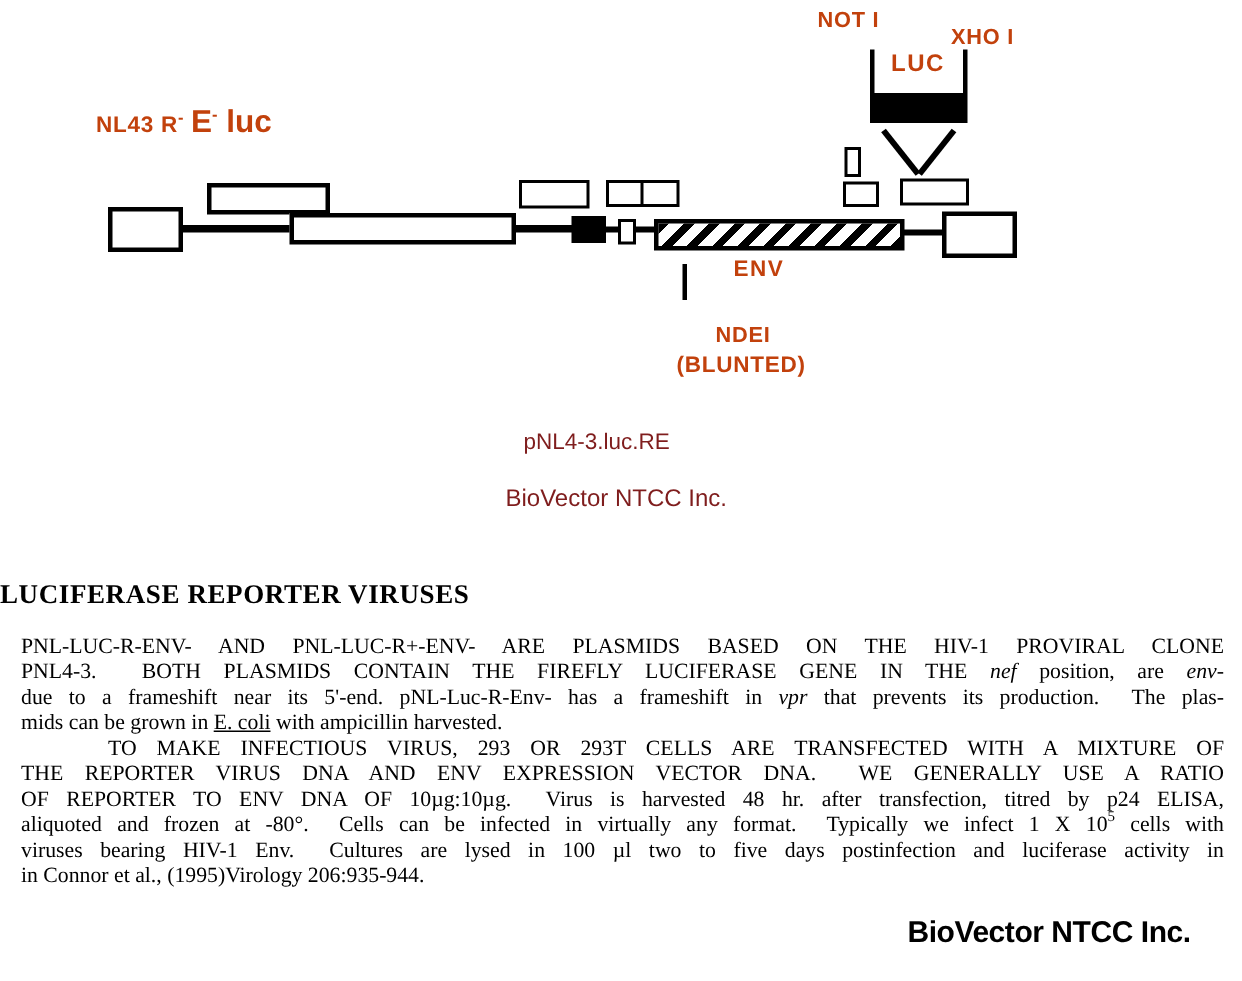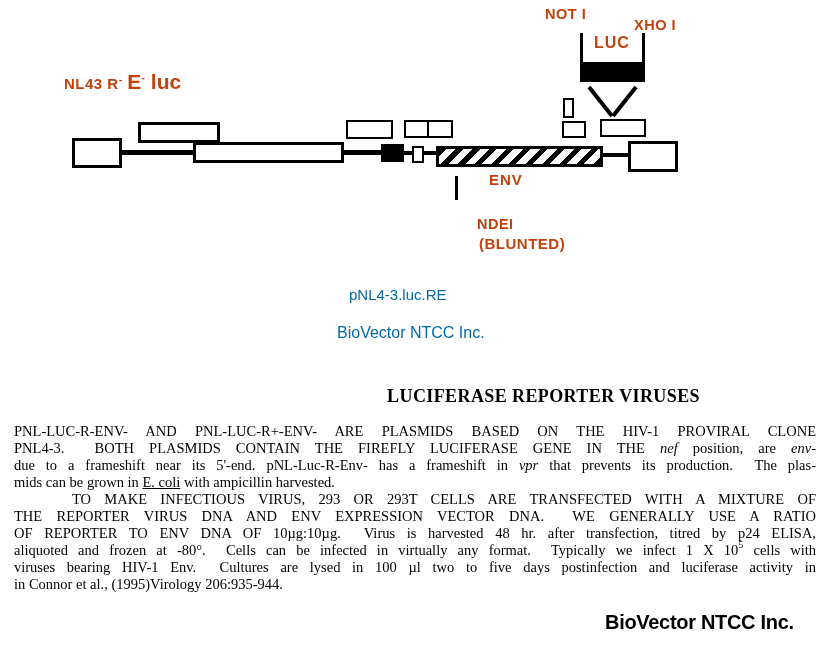--- a/index.html
+++ b/index.html
@@ -26,25 +26,25 @@
   }
   .nl43-sm { font-size:15px; letter-spacing:0.5px; }
   .nl43-lg { font-size:21px; }
   .nl43 sup { font-size:11px; font-weight:bold; }
   .enzyme { font-size:14.5px; letter-spacing:0.5px; }
   .luc-lab { font-size:16px; letter-spacing:1px; }
   .env-lab { font-size:15px; letter-spacing:1px; }
   .ndei-lab { font-size:14.5px; font-weight:bold; letter-spacing:0.5px; }
   .caption {
     position:absolute; font-family:"Liberation Sans", sans-serif;
-    font-size:15px; color:#0369a1; white-space:nowrap;
+    font-size:15px; color:#7f1d1d; white-space:nowrap;
   }
   
   .doc-heading {
-    position:absolute; left:0; top:386; width:700px; text-align:right;
+    position:absolute; left:0; top:386; width:700px; text-align:left;
     font-family:"Liberation Serif", serif; font-weight:bold; font-size:18px;
     letter-spacing:0.4px;
   }
   .body-text {
     position:absolute; left:14px; top:423px; width:802px;
     font-size:14.5px; line-height:17px; color:#000;
   }
   .body-line { white-space:normal; }
   .body-line.just { text-align:justify; text-align-last:justify; }
   .body-line.indent { padding-left:58px; }
@@ -97,21 +97,21 @@
   <div class="box thin" style="left:412px; top:146px; width:12px;  height:17px;"></div>
   <div class="hatch" style="left:436px; top:146px; width:167px; height:21px;"></div>
   <div class="box thin" style="left:563px; top:98px;  width:11px;  height:20px;"></div>
   <div class="box thin" style="left:562px; top:121px; width:24px;  height:17px;"></div>
   <div class="box thin" style="left:600px; top:119px; width:46px;  height:18px;"></div>
   <div class="box" style="left:628px; top:141px; width:50px;  height:31px;"></div>
 
   <div class="dlabel env-lab" style="left:489px; top:171px;">ENV</div>
   <div class="vline" style="left:455px; top:176px; height:24px; width:3px;"></div>
   <div class="dlabel ndei-lab" style="left:453px; top:216px;margin-left:24px;">NDEI</div>
-  <div class="dlabel ndei-lab" style="left:451px; top:235px; font-size:15px;margin-left:28px;">(BLUNTED)</div>
+  <div class="dlabel ndei-lab" style="left:451px; top:235px; font-size:15px;">(BLUNTED)</div>
 
   <div class="caption" style="left:349px; top:286px;">pNL4-3.luc.RE</div>
   <div class="caption" style="left:337px; top:324px; font-size:16px;">BioVector NTCC Inc.</div>
 </div>
 
 <div class="doc-heading" style="top:386px;">LUCIFERASE REPORTER VIRUSES</div>
 
 <div class="body-text">
     <div class="body-line just"><span>PNL-LUC-R-ENV- AND PNL-LUC-R+-ENV- ARE PLASMIDS BASED ON THE HIV-1 PROVIRAL CLONE</span></div>
     <div class="body-line just"><span>PNL4-3.&nbsp; BOTH PLASMIDS CONTAIN THE FIREFLY LUCIFERASE GENE IN THE </span><span class="it">nef</span><span> position, are </span><span class="it">env</span><span>-</span></div>

